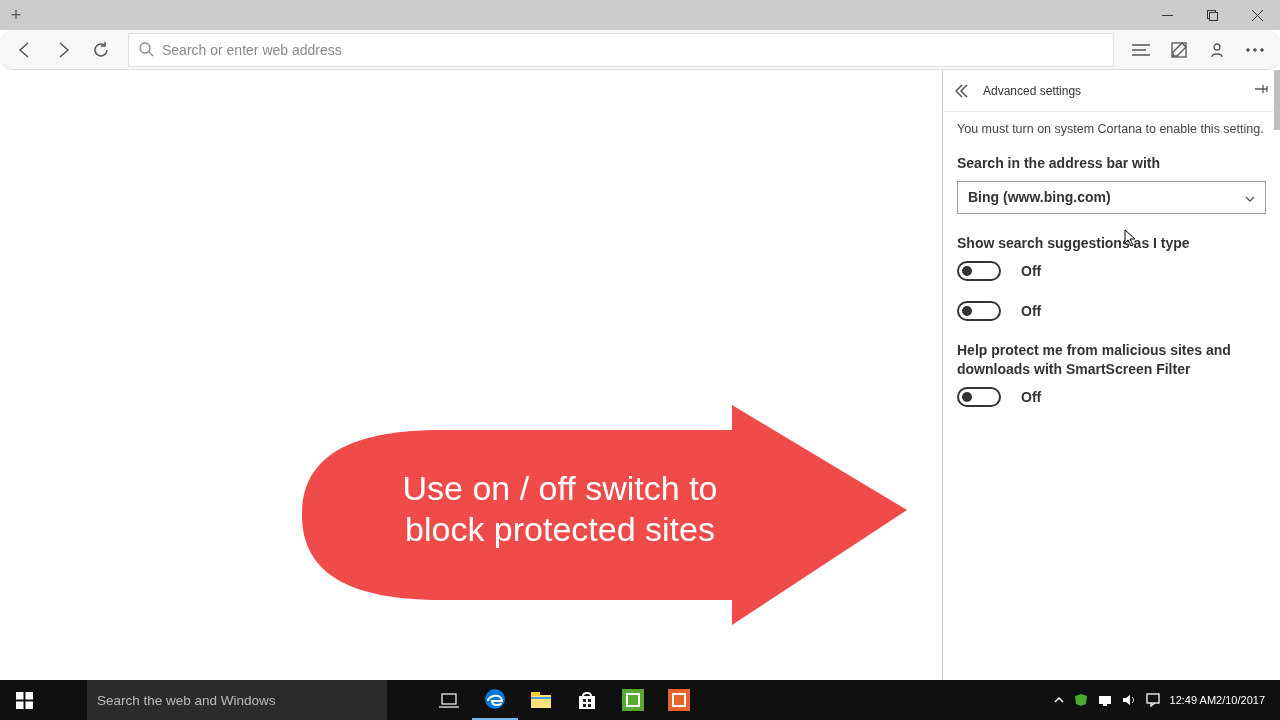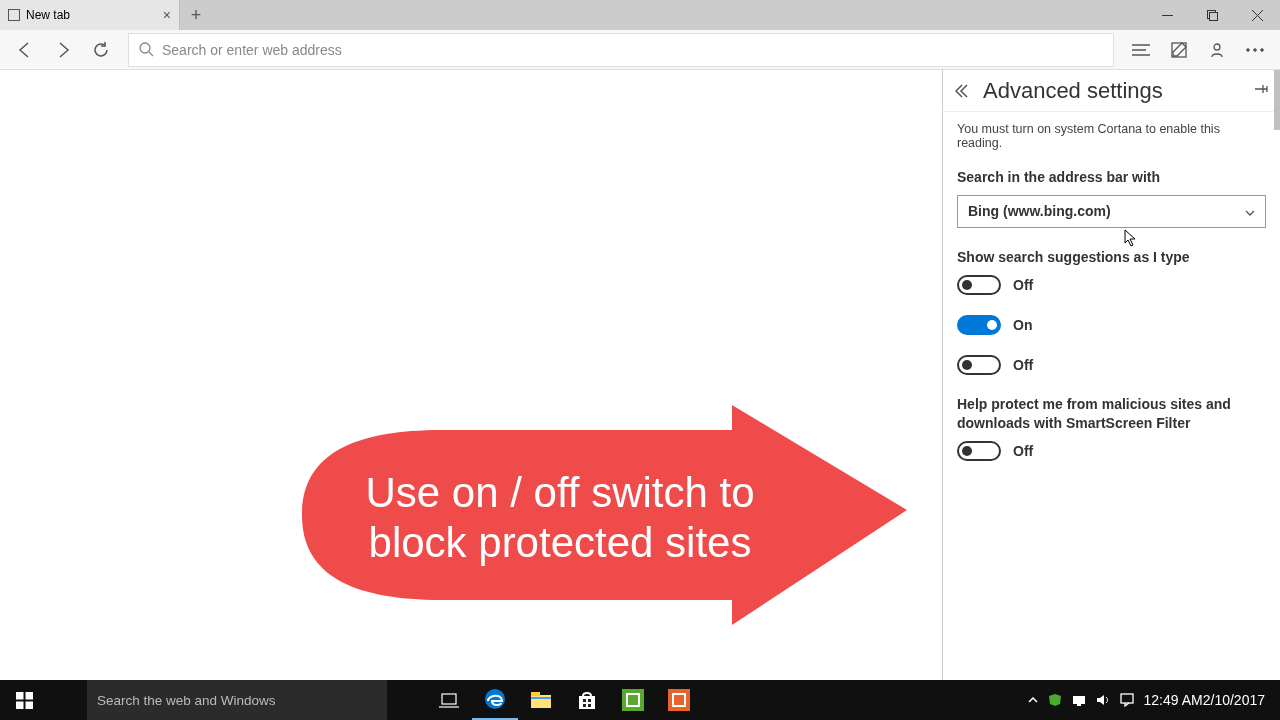--- a/index.html
+++ b/index.html
@@ -9,79 +9,74 @@
   .titlebar { height:30px; background:#cccccc; display:flex; align-items:stretch; }
   .tab { width:180px; background:#e6e6e6; display:flex; align-items:center; padding:0 8px; font-size:12px; position:relative; border-right:1px solid #bdbdbd; }
   .tab .tabicon { width:12px; height:12px; border:1px solid #555; margin-right:6px; }
   .tab .tabclose { margin-left:auto; font-size:14px; color:#555; cursor:pointer; }
   .newtab-btn { width:32px; display:flex; align-items:center; justify-content:center; font-size:18px; color:#555; cursor:pointer; }
   .winctrls { margin-left:auto; display:flex; }
   .winctrls > div { width:45px; display:flex; align-items:center; justify-content:center; font-size:12px; color:#333; cursor:pointer; }
   .winctrls svg { stroke:#333; }
 
   
-  .navbar { height:40px; background:#f7f7f7; display:flex; align-items:center; padding:0 8px; gap:4px; border-bottom:1px solid #e0e0e0;}
+  .navbar { height:40px; background:#f7f7f7; display:flex; align-items:center; padding:0 8px; gap:4px; border-bottom:1px solid #e0e0e0;border-radius:13px;}
   .navbtn { width:34px; height:34px; display:flex; align-items:center; justify-content:center; cursor:pointer; }
   .navbtn svg { stroke:#555; }
   .addr { flex:1; height:34px; background:#fff; border:1px solid #e0e0e0; display:flex; align-items:center; padding:0 10px; margin:0 6px; }
   .addr svg { stroke:#888; margin-right:8px; }
   .addr input { border:none; outline:none; flex:1; font-size:14px; color:#333; }
   .addr input::placeholder { color:#888; }
 
   
   .content { position:absolute; top:70px; left:0; right:0; bottom:40px; background:#fff; }
 
   
   .panel { position:absolute; top:70px; right:0; bottom:40px; width:338px; background:#fff; border-left:1px solid #ccc; }
   .panel-head { height:42px; display:flex; align-items:center; padding:0 12px; border-bottom:1px solid #eee; }
   .panel-head .back { width:20px; display:flex; align-items:center; cursor:pointer; }
-  .panel-head .title { font-size:22px; margin-left:8px; color:#333; }
+  .panel-head .title { font-size:12px; margin-left:8px; color:#333; }
   .panel-head .pin { margin-left:auto; cursor:pointer; }
   .panel-body { padding:10px 14px 20px 14px; font-size:14px; color:#333; overflow-y:auto; height:calc(100% - 42px);}
   .panel-body .note { font-size:12.5px; color:#444; margin-bottom:18px; }
   .setting-group { margin-bottom:20px;font-weight:bold; }
   .setting-label { font-size:14px; margin-bottom:8px; line-height:1.35; }
   .dropdown { width:100%; height:33px; border:1px solid #999; background:#fff; display:flex; align-items:center; padding:10px 10px; cursor:pointer; font-size:14px; }
   .dropdown .chev { margin-left:auto; }
-  .toggle-row { display:flex; align-items:center; gap:12px; }
+  .toggle-row { display:flex; align-items:center; gap:20px; }
   .toggle { width:44px; height:20px; border-radius:10px; position:relative; cursor:pointer; }
   .toggle.off { border:2px solid #333; background:#fff; }
   .toggle.off .knob { width:10px; height:10px; border-radius:50%; background:#333; position:absolute; left:3px; top:3px; }
   .toggle.on { background:#0078d7; }
   .toggle.on .knob { width:10px; height:10px; border-radius:50%; background:#fff; position:absolute; right:4px; top:5px; }
   .toggle-state { font-size:14px; }
   .scrollbar { position:absolute; top:70px; right:0; width:8px; bottom:40px; background:transparent;}
   .scrollbar .thumb { position:absolute; right:0; top:0; width:6px; height:60px; background:#c0c0c0; }
 
   
   .arrow { position:absolute; left:292px; top:400px; width:620px; height:230px; pointer-events:none; }
   .arrow svg { width:100%; height:100%; }
-  .arrow-text { position:absolute; left:360px; top:468px; width:400px; color:#fff; font-size:42px; font-weight:500; line-height:1.2; text-align:center; pointer-events:none;}
+  .arrow-text { position:absolute; left:360px; top:468px; width:400px; color:#fff; font-size:34px; font-weight:500; line-height:1.2; text-align:center; pointer-events:none;}
 
   
   .taskbar { position:absolute; bottom:0; left:0; right:0; height:40px; background:#101010; display:flex; align-items:center; color:#fff;gap:39px; }
   .start { width:48px; height:40px; display:flex; align-items:center; justify-content:center; cursor:pointer; }
   .start svg { fill:#fff; }
   .search { width:300px; height:40px; background:#2b2b2b; display:flex; align-items:center; padding:0 10px; font-size:13.5px; color:#bbb; }
   .tasklaunch { display:flex; height:40px; }
   .tasklaunch > div { width:46px; display:flex; align-items:center; justify-content:center; cursor:pointer; }
   .tray { margin-left:auto; display:flex; align-items:center; height:40px; }
   .tray > div { padding:0 5px; display:flex; align-items:center; justify-content:center; height:40px; cursor:pointer;}
-  .clock { font-size:14px; text-align:right; line-height:1.15; padding:0 8px; }
+  .clock { font-size:11px; text-align:right; line-height:1.15; padding:0 8px; }
   .cursor-ptr { position:absolute; left:1124px; top:229px; pointer-events:none;}
 </style>
 </head>
 <body>
 
 <div class="titlebar">
-  <div class="tab">
-    <span class="tabicon"></span>
-    <span>New tab</span>
-    <span class="tabclose">×</span>
-  </div>
   <div class="newtab-btn">+</div>
   <div class="winctrls">
     <div>
         <svg width="11" height="11">
           <line x1="0" y1="5.5" x2="11" y2="5.5" stroke-width="1"></line>
         </svg>
       </div>
     <div>
         <svg width="11" height="11">
           <rect x="0.5" y="0.5" width="8" height="8" fill="none" stroke-width="1"></rect>
@@ -176,21 +171,21 @@
           <path d="M7 1 L1 7 L7 13"></path>
           <path d="M12 1 L6 7 L12 13"></path>
         </svg>
       </div>
     <div class="title">Advanced settings</div>
     <div class="pin"><svg width="14" height="14" stroke="#555" fill="none" stroke-width="1.3">
           <path d="M1 7 L9 7 M9 3 L9 11 M9 7 L13 7 M13 4 L13 10"></path>
         </svg></div>
   </div>
   <div class="panel-body">
-    <div class="note">You must turn on system Cortana to enable this reading.</div>
+    <div class="note">You must turn on system Cortana to enable this setting.</div>
 
     <div class="setting-group">
       <div class="setting-label">Search in the address bar with</div>
       <div class="dropdown">
         <span>Bing (www.bing.com)</span>
         <span class="chev"><svg width="10" height="6" stroke="#555" fill="none" stroke-width="1.3">
               <path d="M1 1 L5 5 L9 1"></path>
             </svg></span>
       </div>
     </div>
@@ -200,26 +195,20 @@
       <div class="toggle-row">
         <div class="toggle off">
             <div class="knob"></div>
           </div>
         <span class="toggle-state">Off</span>
       </div>
     </div>
 
 
     <div class="setting-group">
-      <div class="toggle-row">
-        <div class="toggle on">
-            <div class="knob"></div>
-          </div>
-        <span class="toggle-state">On</span>
-      </div>
     </div>
 
     <div class="setting-group">
       <div class="toggle-row">
         <div class="toggle off">
             <div class="knob"></div>
           </div>
         <span class="toggle-state">Off</span>
       </div>
     </div>

